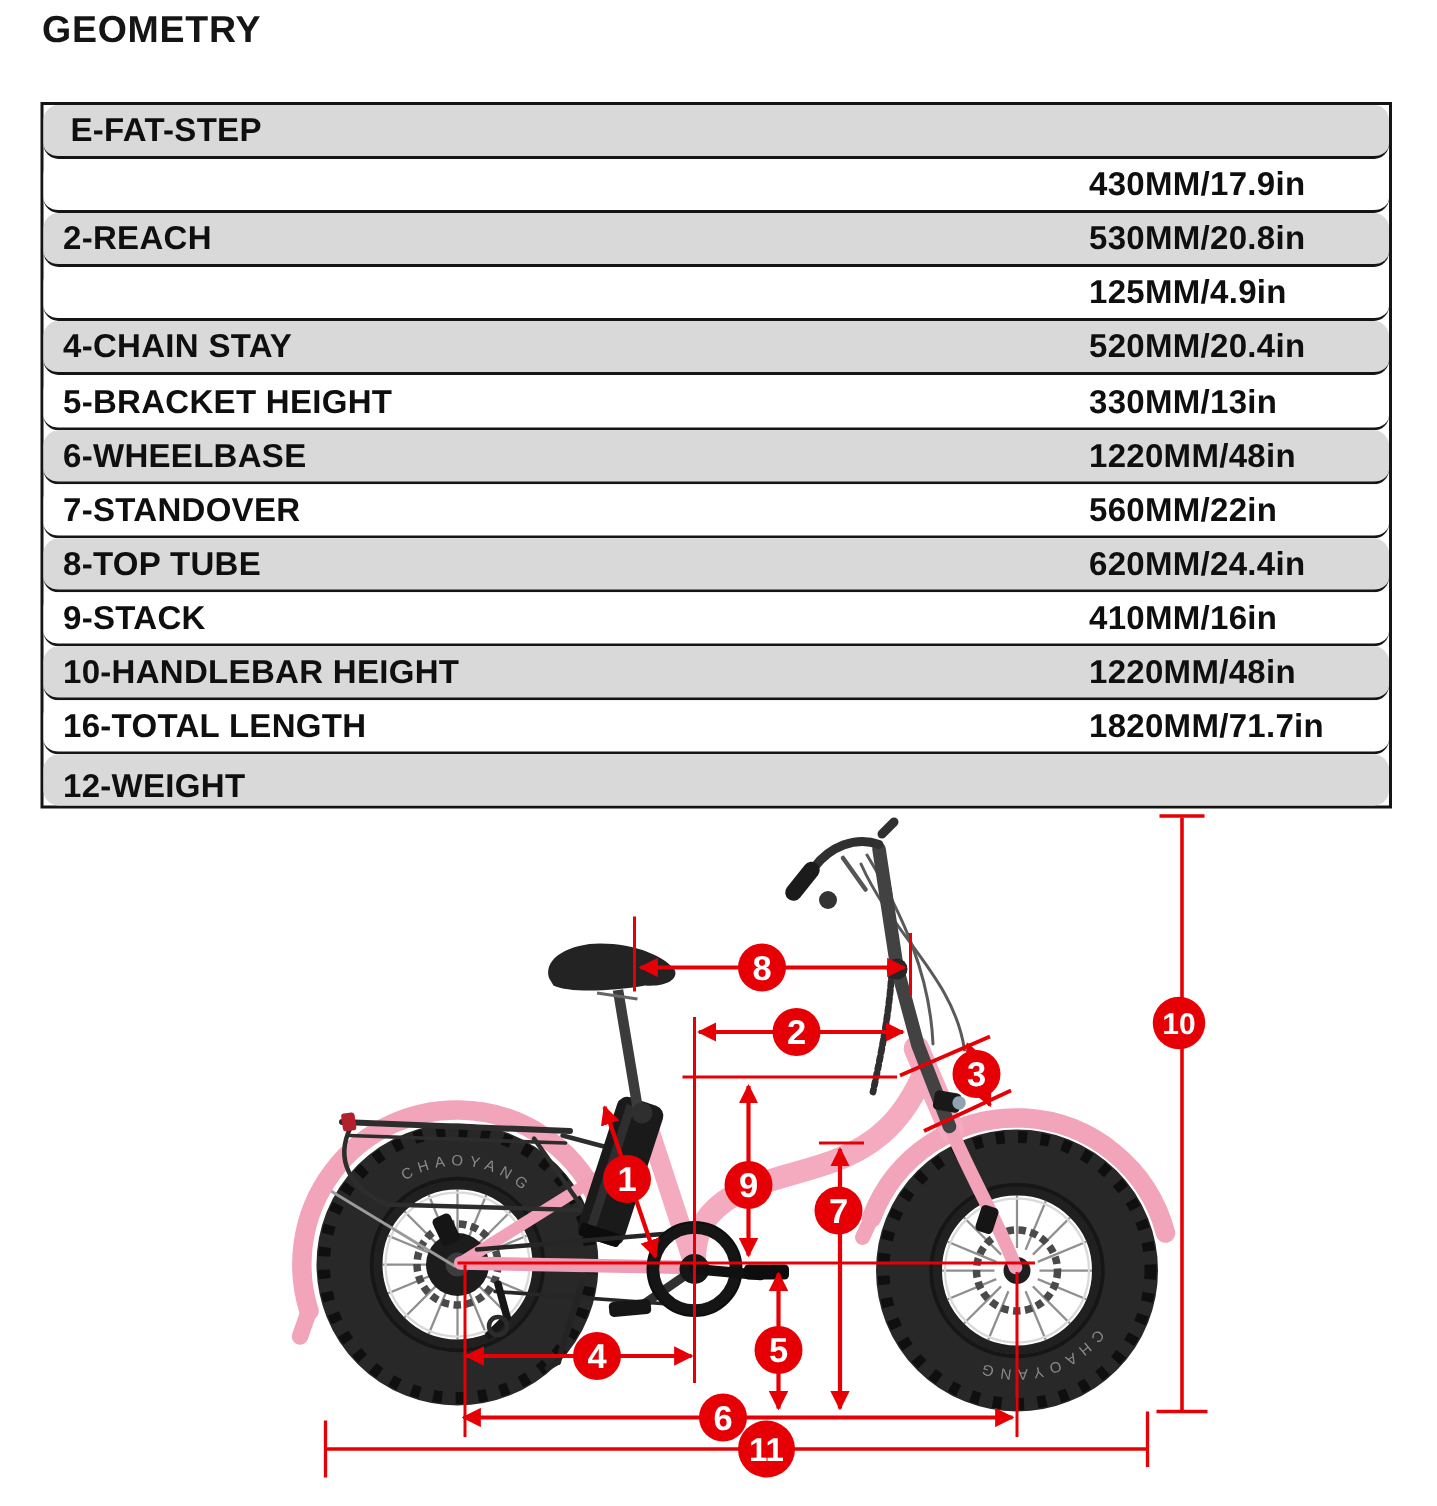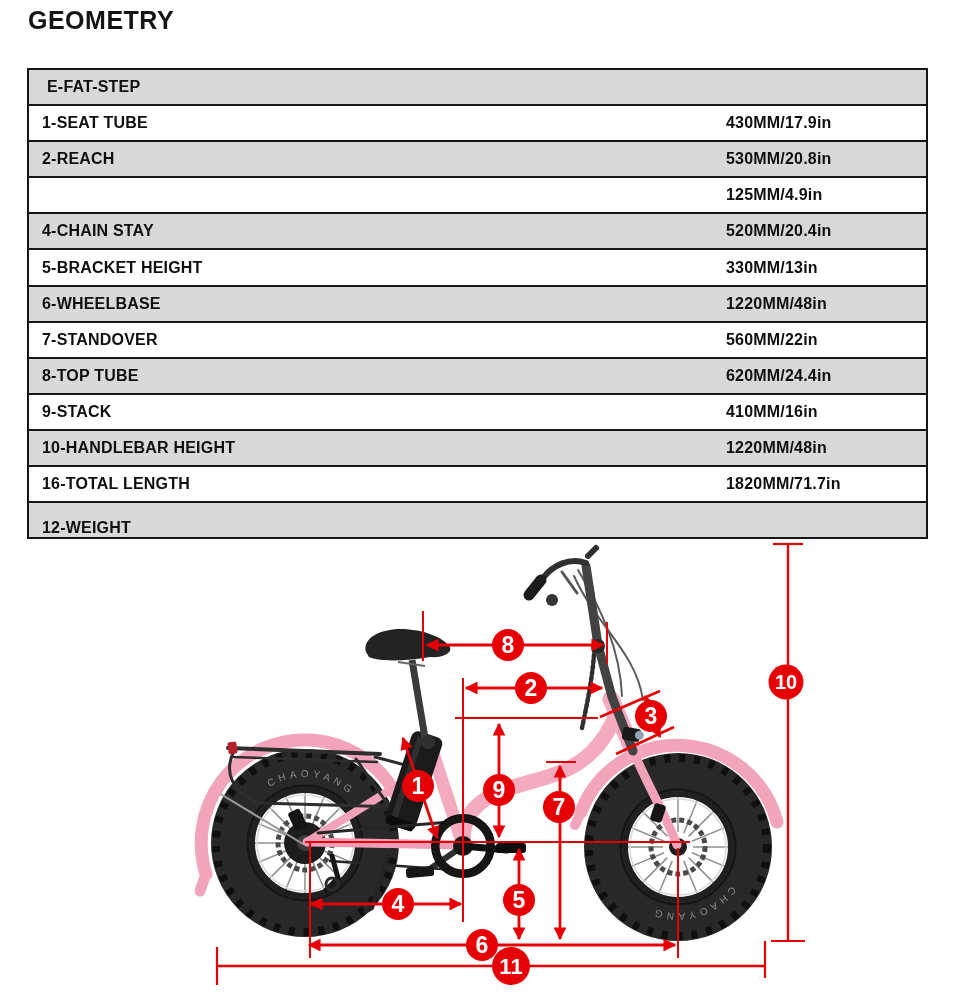--- a/index.html
+++ b/index.html
@@ -10,43 +10,42 @@
   .title{
     position:absolute;left:28px;top:6px;font-size:25px;font-weight:800;
     color:#151515;letter-spacing:.5px;white-space:nowrap;
   }
   .spec{
     position:absolute;left:27px;top:68px;width:901px;box-sizing:border-box;
     border:2px solid #151515;background:#fff;z-index:5;
   }
   .trow{
     position:relative;height:34.1px;display:flex;align-items:center;
-    border-bottom:2px solid #151515;font-weight:700;font-size:16px;
-    color:#0f0f0f;letter-spacing:.2px;background:#fff;
+    border-bottom:2px solid #151515;font-weight:700;font-size:22px;
+    color:#0f0f0f;letter-spacing:.2px;background:#fff;border-radius:10px;
   }
   .trow:last-child{border-bottom:none;align-items:flex-end;}
   .trow.head,.trow.alt{background:#d9d9d9;}
   .lbl{padding-left:13px;white-space:nowrap;}
   .head .lbl{padding-left:18px;}
   .val{position:absolute;left:697px;white-space:nowrap;}
   svg.diagram{position:absolute;left:0;top:0;z-index:1;}
   .marker-num{fill:#ffffff;font-weight:800;font-family:"Liberation Sans",sans-serif;}
 </style>
 </head>
 <body>
 
 <div class="title">GEOMETRY</div>
 
 <div class="spec">
   <div class="trow head">
     <span class="lbl">E-FAT-STEP</span>
   </div>
   
   <div style="display:contents"><div class="trow">
-        <span class="lbl">1-SEAT TUBE</span>
         <span class="val">430MM/17.9in</span>
       </div><div class="trow alt">
         <span class="lbl">2-REACH</span>
         <span class="val">530MM/20.8in</span>
       </div><div class="trow">
         <span class="val">125MM/4.9in</span>
       </div><div class="trow alt">
         <span class="lbl">4-CHAIN STAY</span>
         <span class="val">520MM/20.4in</span>
       </div><div class="trow">

